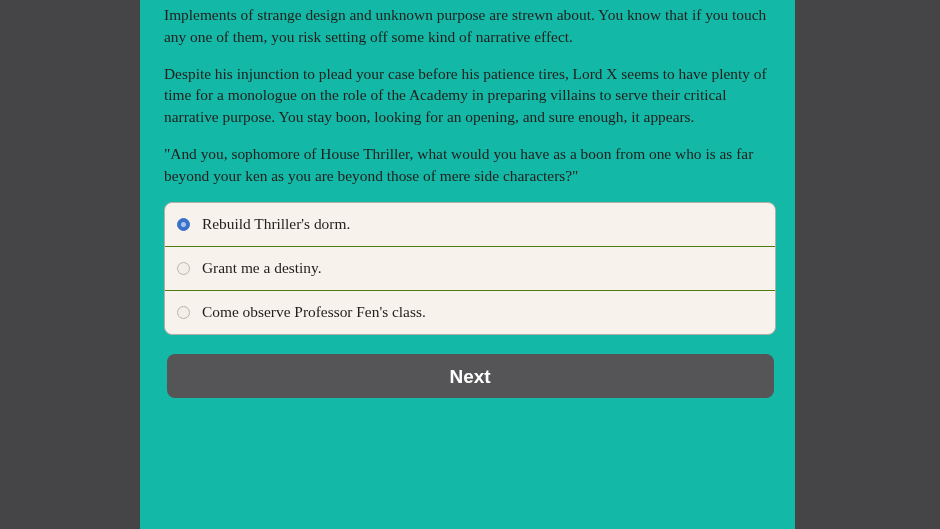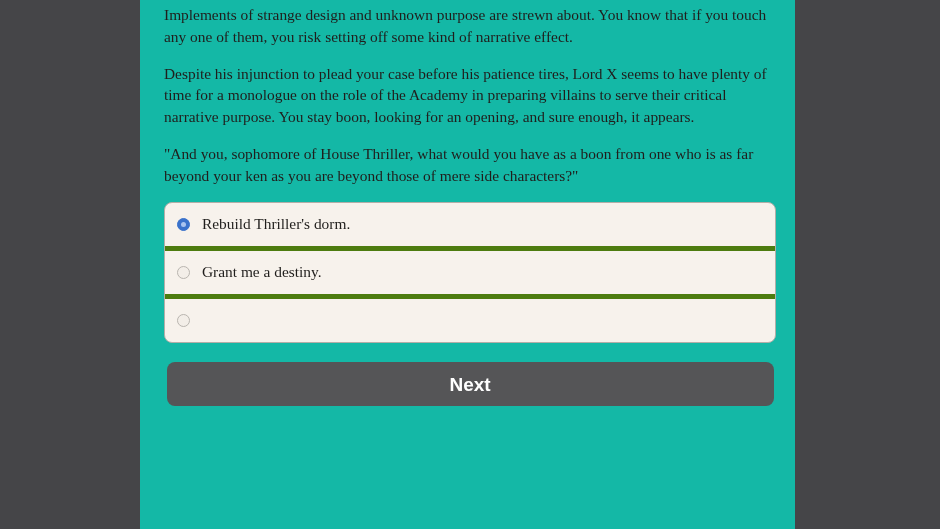--- a/index.html
+++ b/index.html
@@ -39,21 +39,21 @@
     border-radius: 8px;
     background: #f7f2ec;
     overflow: hidden;
   }
   .choice-row {
     display: flex;
     align-items: center;
     height: 43px;
     cursor: pointer;
   }
-  .choice-row + .choice-row { border-top: 5px solid #4d7c0f; }
+  .choice-row + .choice-row { border-top: 1px solid #4d7c0f; }
   .radio {
     width: 13px; height: 13px;
     border-radius: 50%;
     margin: 0 12px 0 12px;
     box-sizing: border-box;
     background: #f3eee8;
     border: 1px solid #b9b5af;
     position: relative;
     flex: 0 0 auto;
   }
@@ -109,19 +109,20 @@
       <div class="choice-row">
         <span class="radio selected"></span>
         <span class="choice-label">Rebuild Thriller's dorm.</span>
       </div>
       <div class="choice-row">
         <span class="radio"></span>
         <span class="choice-label">Grant me a destiny.</span>
       </div>
       <div class="choice-row">
         <span class="radio"></span>
+        <span class="choice-label">Come observe Professor Fen's class.</span>
       </div>
     </div>
 
     <button class="next-button">Next</button>
 
   </div>
 </div>
 
 </body></html>

